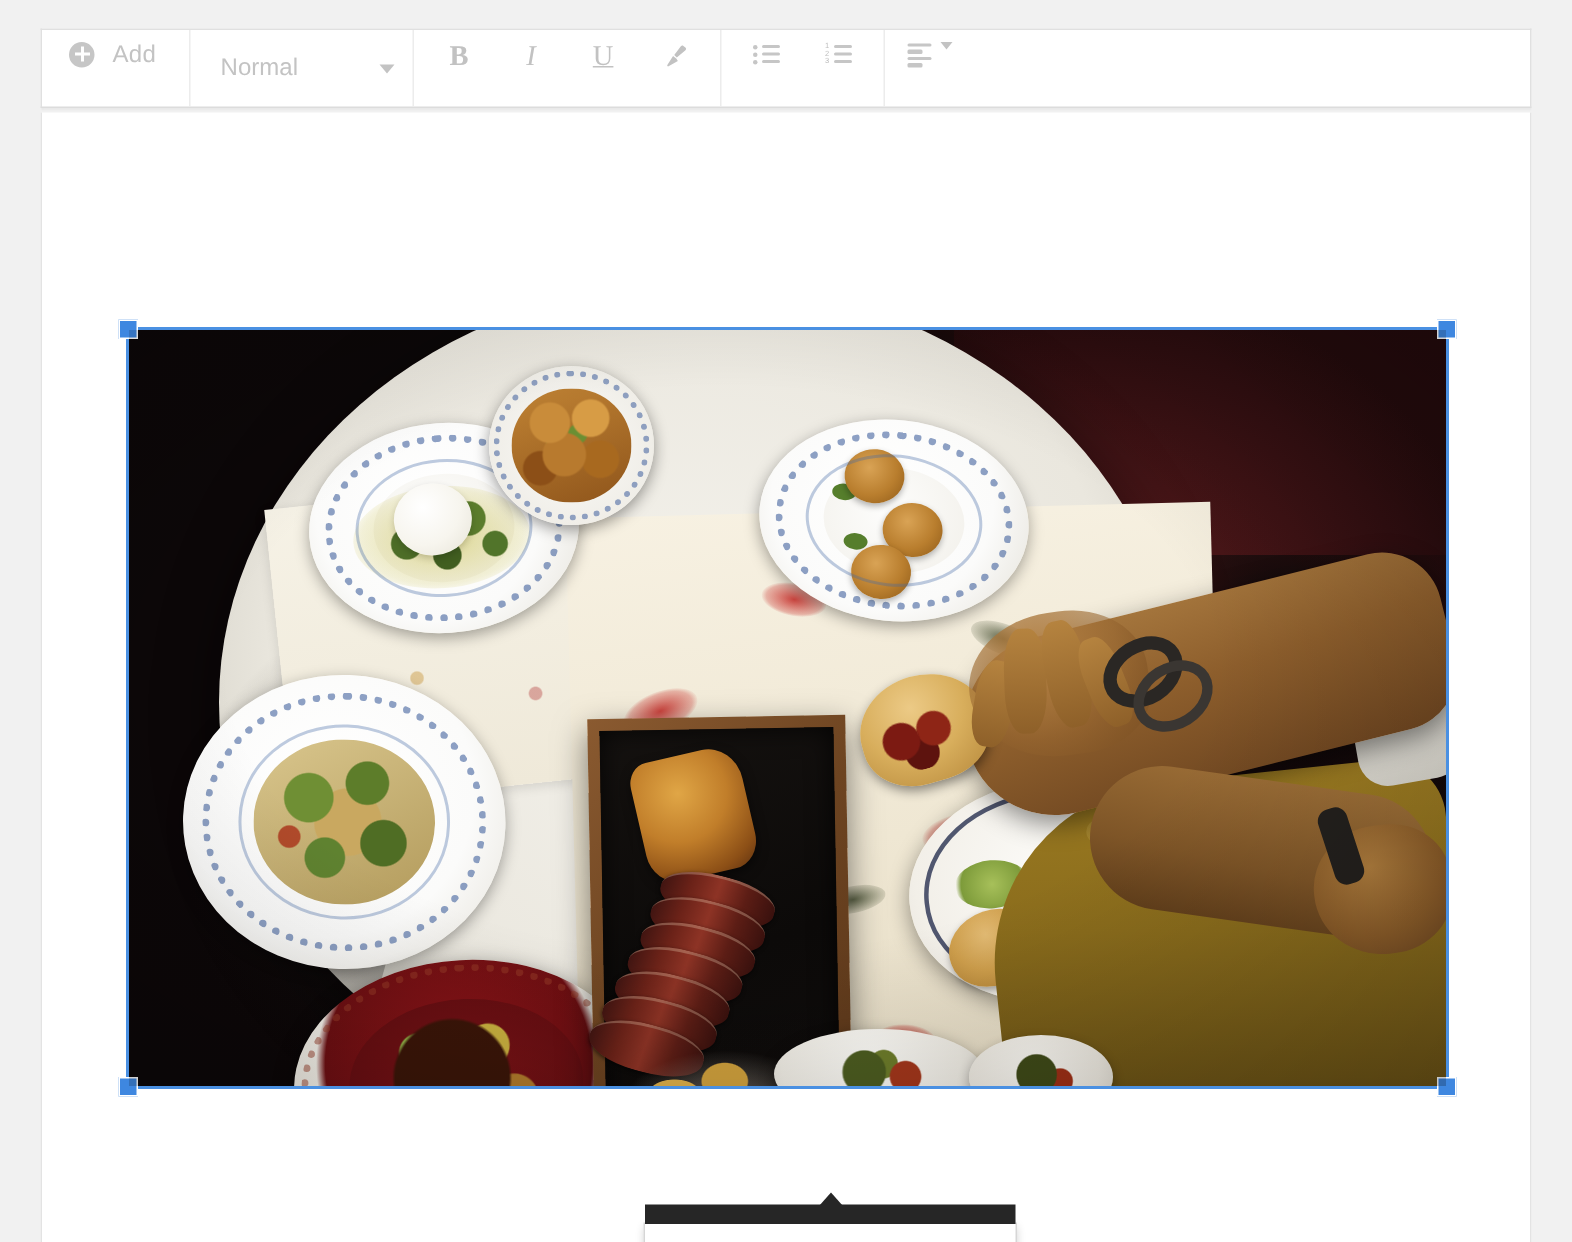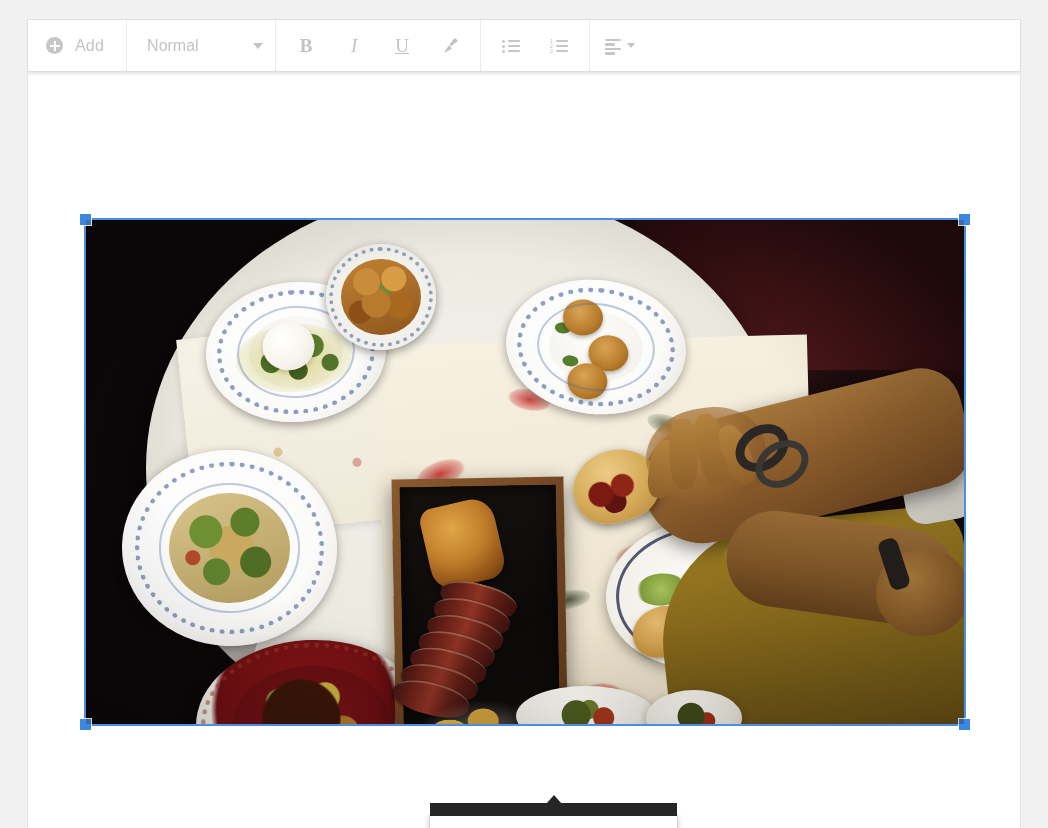--- a/index.html
+++ b/index.html
@@ -34,21 +34,20 @@
     display: flex;
     align-items: center;
     height: 100%;
     border-right: 1px solid #ececec;
     padding: 0 6px;
   }
   .tb-group.last { border-right: none; }
 
   .tb-btn {
     display: flex;
-    align-items: center;
     justify-content: center;
     height: 36px;
     min-width: 36px;
     padding: 0 6px;
     cursor: default;
     user-select: none;
   }
 
   
   .add-wrap { padding-left: 12px; padding-right: 16px; }

